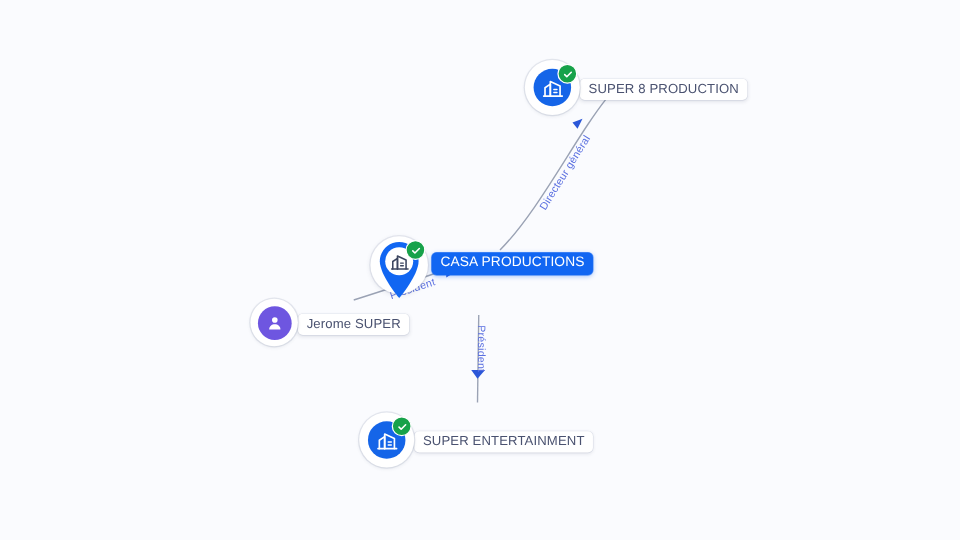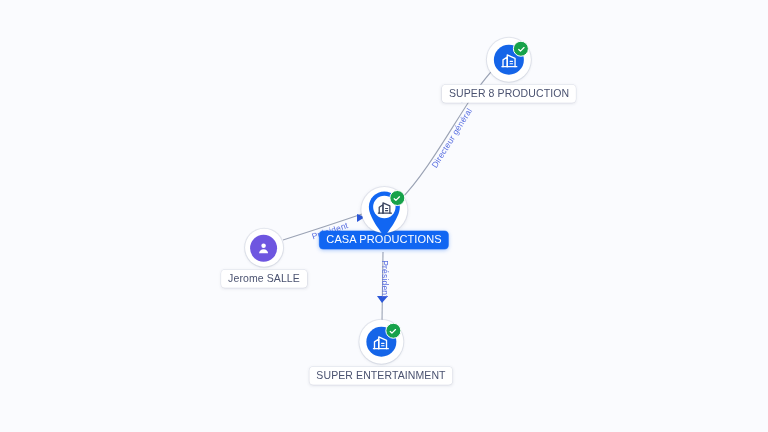--- a/index.html
+++ b/index.html
@@ -17,21 +17,21 @@
     inset: 0;
     width: 768px; height: 432px;
   }
   .edge-svg { position: absolute; inset: 0; width: 768px; height: 432px; pointer-events: none; }
 
   
   .node {
     position: absolute;
     transform: translate(-50%, -50%);
     display: flex;
-    flex-direction: column;
+    flex-direction: row;
     align-items: center;
   }
 
   
   .halo {
     position: relative;
     width: 44px; height: 44px;
     border-radius: 50%;
     background: #ffffff;
     box-shadow: 0 0 0 1px rgba(120,130,160,0.16), 0 1px 3px rgba(60,70,100,0.12);
@@ -187,21 +187,21 @@
 
   <div class="node" style="left:264px; top:258px;">
     <div class="halo" style="width:38px;height:38px;">
       <div class="disc person" style="width:27px;height:27px;">
         <svg width="15" height="15" viewBox="0 0 24 24" fill="none">
           <circle cx="12" cy="8" r="3.6" fill="#ffffff"></circle>
           <path d="M4.8 20c0-4 3.2-6.6 7.2-6.6s7.2 2.6 7.2 6.6z" fill="#ffffff"></path>
         </svg>
       </div>
     </div>
-    <div class="node-label person-label">Jerome SALLE</div>
+    <div class="node-label person-label">Jerome SUPER</div>
   </div>
 
   <div class="node" style="left:381px; top:352px;">
     <div class="halo">
       <div class="disc company">
         <svg width="17" height="17" viewBox="0 0 24 24" fill="none">
           <path d="M3 21V11.5L9 7.5V21" stroke="#ffffff" stroke-width="1.9" stroke-linejoin="round" stroke-linecap="round"></path>
           <path d="M9 21V4.5L20 9.5V21" stroke="#ffffff" stroke-width="1.9" stroke-linejoin="round" stroke-linecap="round"></path>
           <path d="M1.5 21h21" stroke="#ffffff" stroke-width="1.9" stroke-linecap="round"></path>
           <path d="M13 13.5h3.5M13 17h3.5" stroke="#ffffff" stroke-width="1.6" stroke-linecap="round"></path>

